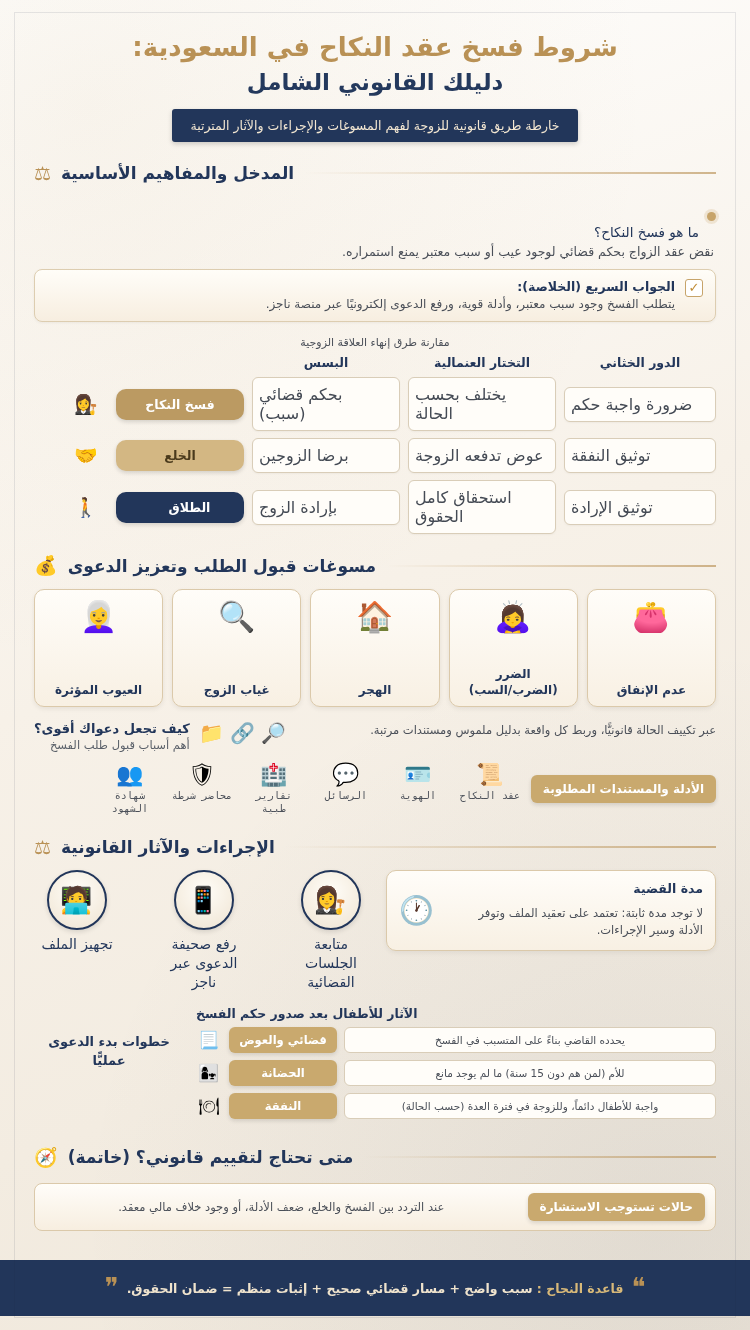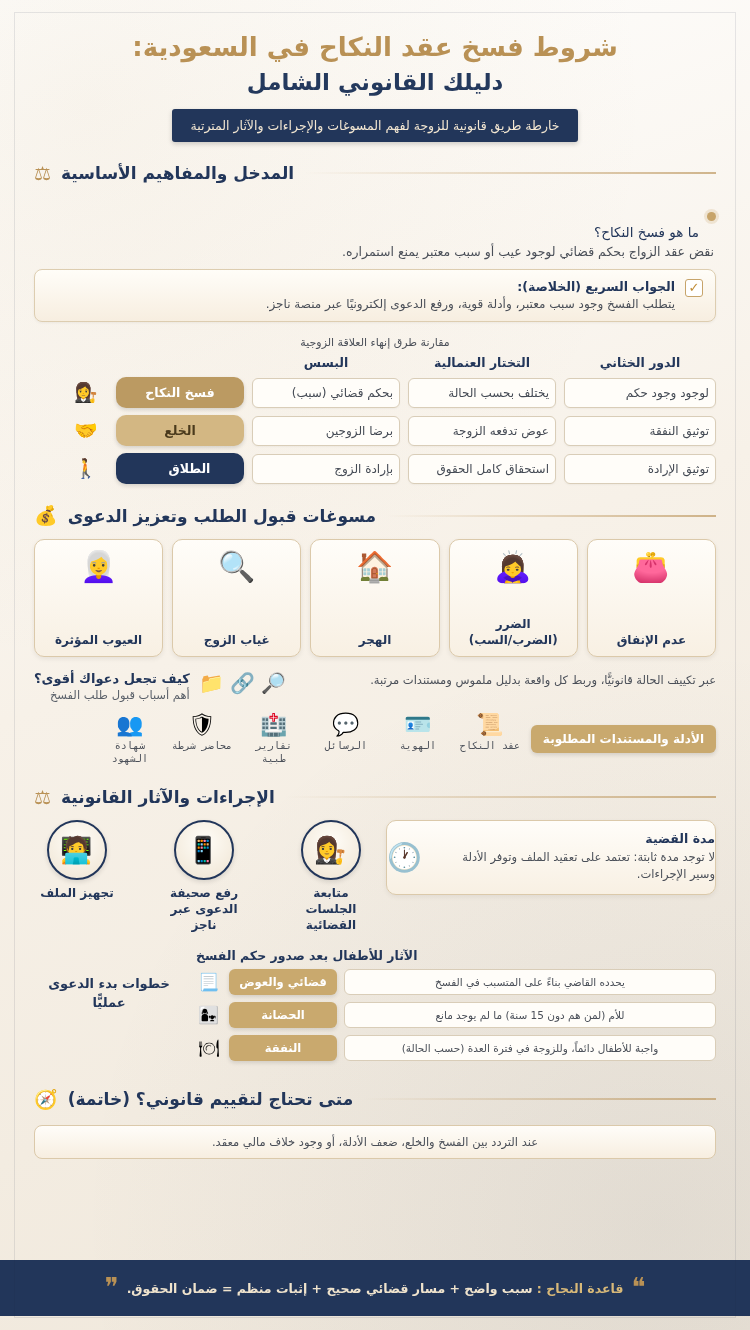--- a/index.html
+++ b/index.html
@@ -101,21 +101,21 @@
   .cmp-head { display: flex; gap: 8px; align-items: center; }
   .cmp-row { display: flex; gap: 8px; align-items: center; }
   .cmp-c1 { width: 128px; }       
   .cmp-c2 { width: 148px; }
   .cmp-c3 { width: 148px; }
   .cmp-c4 { width: 152px; }
   .cmp-ava { width: 44px; text-align: center; font-size: 19px; }
   .hd-cell { font-size: 12.5px; font-weight: bold; color: #22365a; text-align: center; }
   .cell {
     border: 1px solid #d9cdb8; border-radius: 6px; background: #fffdf9;
-    font-size: 12px; color: #444a54; padding: 7px 6px; text-align: right;
+    font-size: 16px; color: #444a54; padding: 7px 6px; text-align: left;
     box-shadow: 0 1px 2px rgba(0,0,0,.04);
   }
   .pill {
     border-radius: 10px; padding: 8px 6px; text-align: center;
     font-size: 12.5px; font-weight: bold; color: #fff;
     box-shadow: 0 2px 4px rgba(0,0,0,.14);
   }
   .pill.gold   { background: #bb9a62; }
   .pill.gold2  { background: #d3b783; color: #4a3a1c; }
   .pill.navy   { background: #22365a; padding-left: 25px; }
@@ -151,35 +151,35 @@
   .doc { width: 62px; text-align: center; }
   .doc .dico { font-size: 22px; }
   .doc .dlbl { font-size: 10px; color: #4a4f58; margin-top: 3px; line-height: 1.3; font-family: Liberation Mono, monospace; }
 
   
   .proc-wrap { display: flex; gap: 12px; margin-top: 12px; align-items: flex-start; }
   .dur-box {
     flex: 0 0 330px;
     border: 1px solid #dbc9aa; border-radius: 10px;
     background: linear-gradient(180deg,#fffdf9,#f8f0e3);
-    padding: 10px 0; box-shadow: 0 2px 5px rgba(0,0,0,.06);
+    padding: 10px 12px; box-shadow: 0 2px 5px rgba(0,0,0,.06);
     display: flex; gap: 22px; align-items: center;
   }
   .dur-box .clock { font-size: 28px; }
   .dur-ttl { font-size: 12.5px; font-weight: bold; color: #22365a; text-align: right; }
-  .dur-txt { font-size: 11.5px; color: #4a4f58; margin-top: 3px; text-align: right; line-height: 1.5; }
+  .dur-txt { font-size: 11.5px; color: #4a4f58; margin-top: 9px; text-align: right; line-height: 1.5; }
   .steps { flex: 1; display: flex; gap: 6px; justify-content: space-between; }
   .step { width: 86px; text-align: center; }
   .step .scirc {
     width: 60px; height: 60px; margin: 0 auto; border-radius: 50%;
     background: radial-gradient(circle at 50% 35%, #fffdf8, #efe4d2);
     border: 2px solid #22365a; display: flex; align-items: center; justify-content: center;
     font-size: 26px; box-shadow: 0 2px 5px rgba(0,0,0,.12);
   }
-  .step .slbl { font-size: 12px; font-weight: bold; color: #22365a; margin-top: 5px; line-height: 1.35; }
+  .step .slbl { font-size: 14px; font-weight: normal; color: #22365a; margin-top: 5px; line-height: 1.35; }
 
   
   .eff-wrap { display: flex; gap: 12px; margin-top: 14px; align-items: flex-start; }
   .eff-left { flex: 1; }
   .eff-cap { font-size: 12.5px; font-weight: bold; color: #22365a; text-align: left; margin-bottom: 6px; }
   .eff-row { display: flex; gap: 7px; align-items: center; margin-bottom: 7px; }
   .eff-tag {
     width: 108px; text-align: center; font-size: 11.5px; font-weight: bold; color: #fff;
     background: #c9a96e; border-radius: 6px; padding: 6px 4px;
     box-shadow: 0 2px 4px rgba(0,0,0,.12);
@@ -253,21 +253,21 @@
     <div class="cmp">
       <div class="cmp-head">
         <div class="cmp-c4 hd-cell">الدور الخثاني</div>
         <div class="cmp-c3 hd-cell">التختار العنمالية</div>
         <div class="cmp-c2 hd-cell">البسس</div>
         <div class="cmp-c1"></div>
         <div class="cmp-ava"></div>
       </div>
 
       <div class="cmp-row">
-        <div class="cmp-c4 cell">لوجود وجود حكم</div>
+        <div class="cmp-c4 cell">ضرورة واجبة حكم</div>
         <div class="cmp-c3 cell">يختلف بحسب الحالة</div>
         <div class="cmp-c2 cell">بحكم قضائي (سبب)</div>
         <div class="cmp-c1 pill gold">فسخ النكاح</div>
         <div class="cmp-ava">👩‍⚖️</div>
       </div>
 
       <div class="cmp-row">
         <div class="cmp-c4 cell">توثيق النفقة</div>
         <div class="cmp-c3 cell">عوض تدفعه الزوجة</div>
         <div class="cmp-c2 cell">برضا الزوجين</div>
@@ -410,20 +410,21 @@
         <div class="brace">خطوات بدء الدعوى عمليًّا</div>
       </div>
     </div>
 
     <div class="sec-head">
       <span class="line"></span>
       <span class="ttl">متى تحتاج لتقييم قانوني؟ (خاتمة)</span>
       <span class="ico">🧭</span>
     </div>
     <div class="conc">
+      <div class="conc-tag">حالات تستوجب الاستشارة</div>
       <div class="conc-txt">عند التردد بين الفسخ والخلع، ضعف الأدلة، أو وجود خلاف مالي معقد.</div>
     </div>
 
   </div>
 
   <div class="footer" style="position:absolute;left:0;right:0;bottom:14px;margin:0;">
     <span class="qm">❝</span>
     <span class="ftxt">
       <b>قاعدة النجاح :</b>
       <span>سبب واضح + مسار قضائي صحيح + إثبات منظم = ضمان الحقوق.</span>

